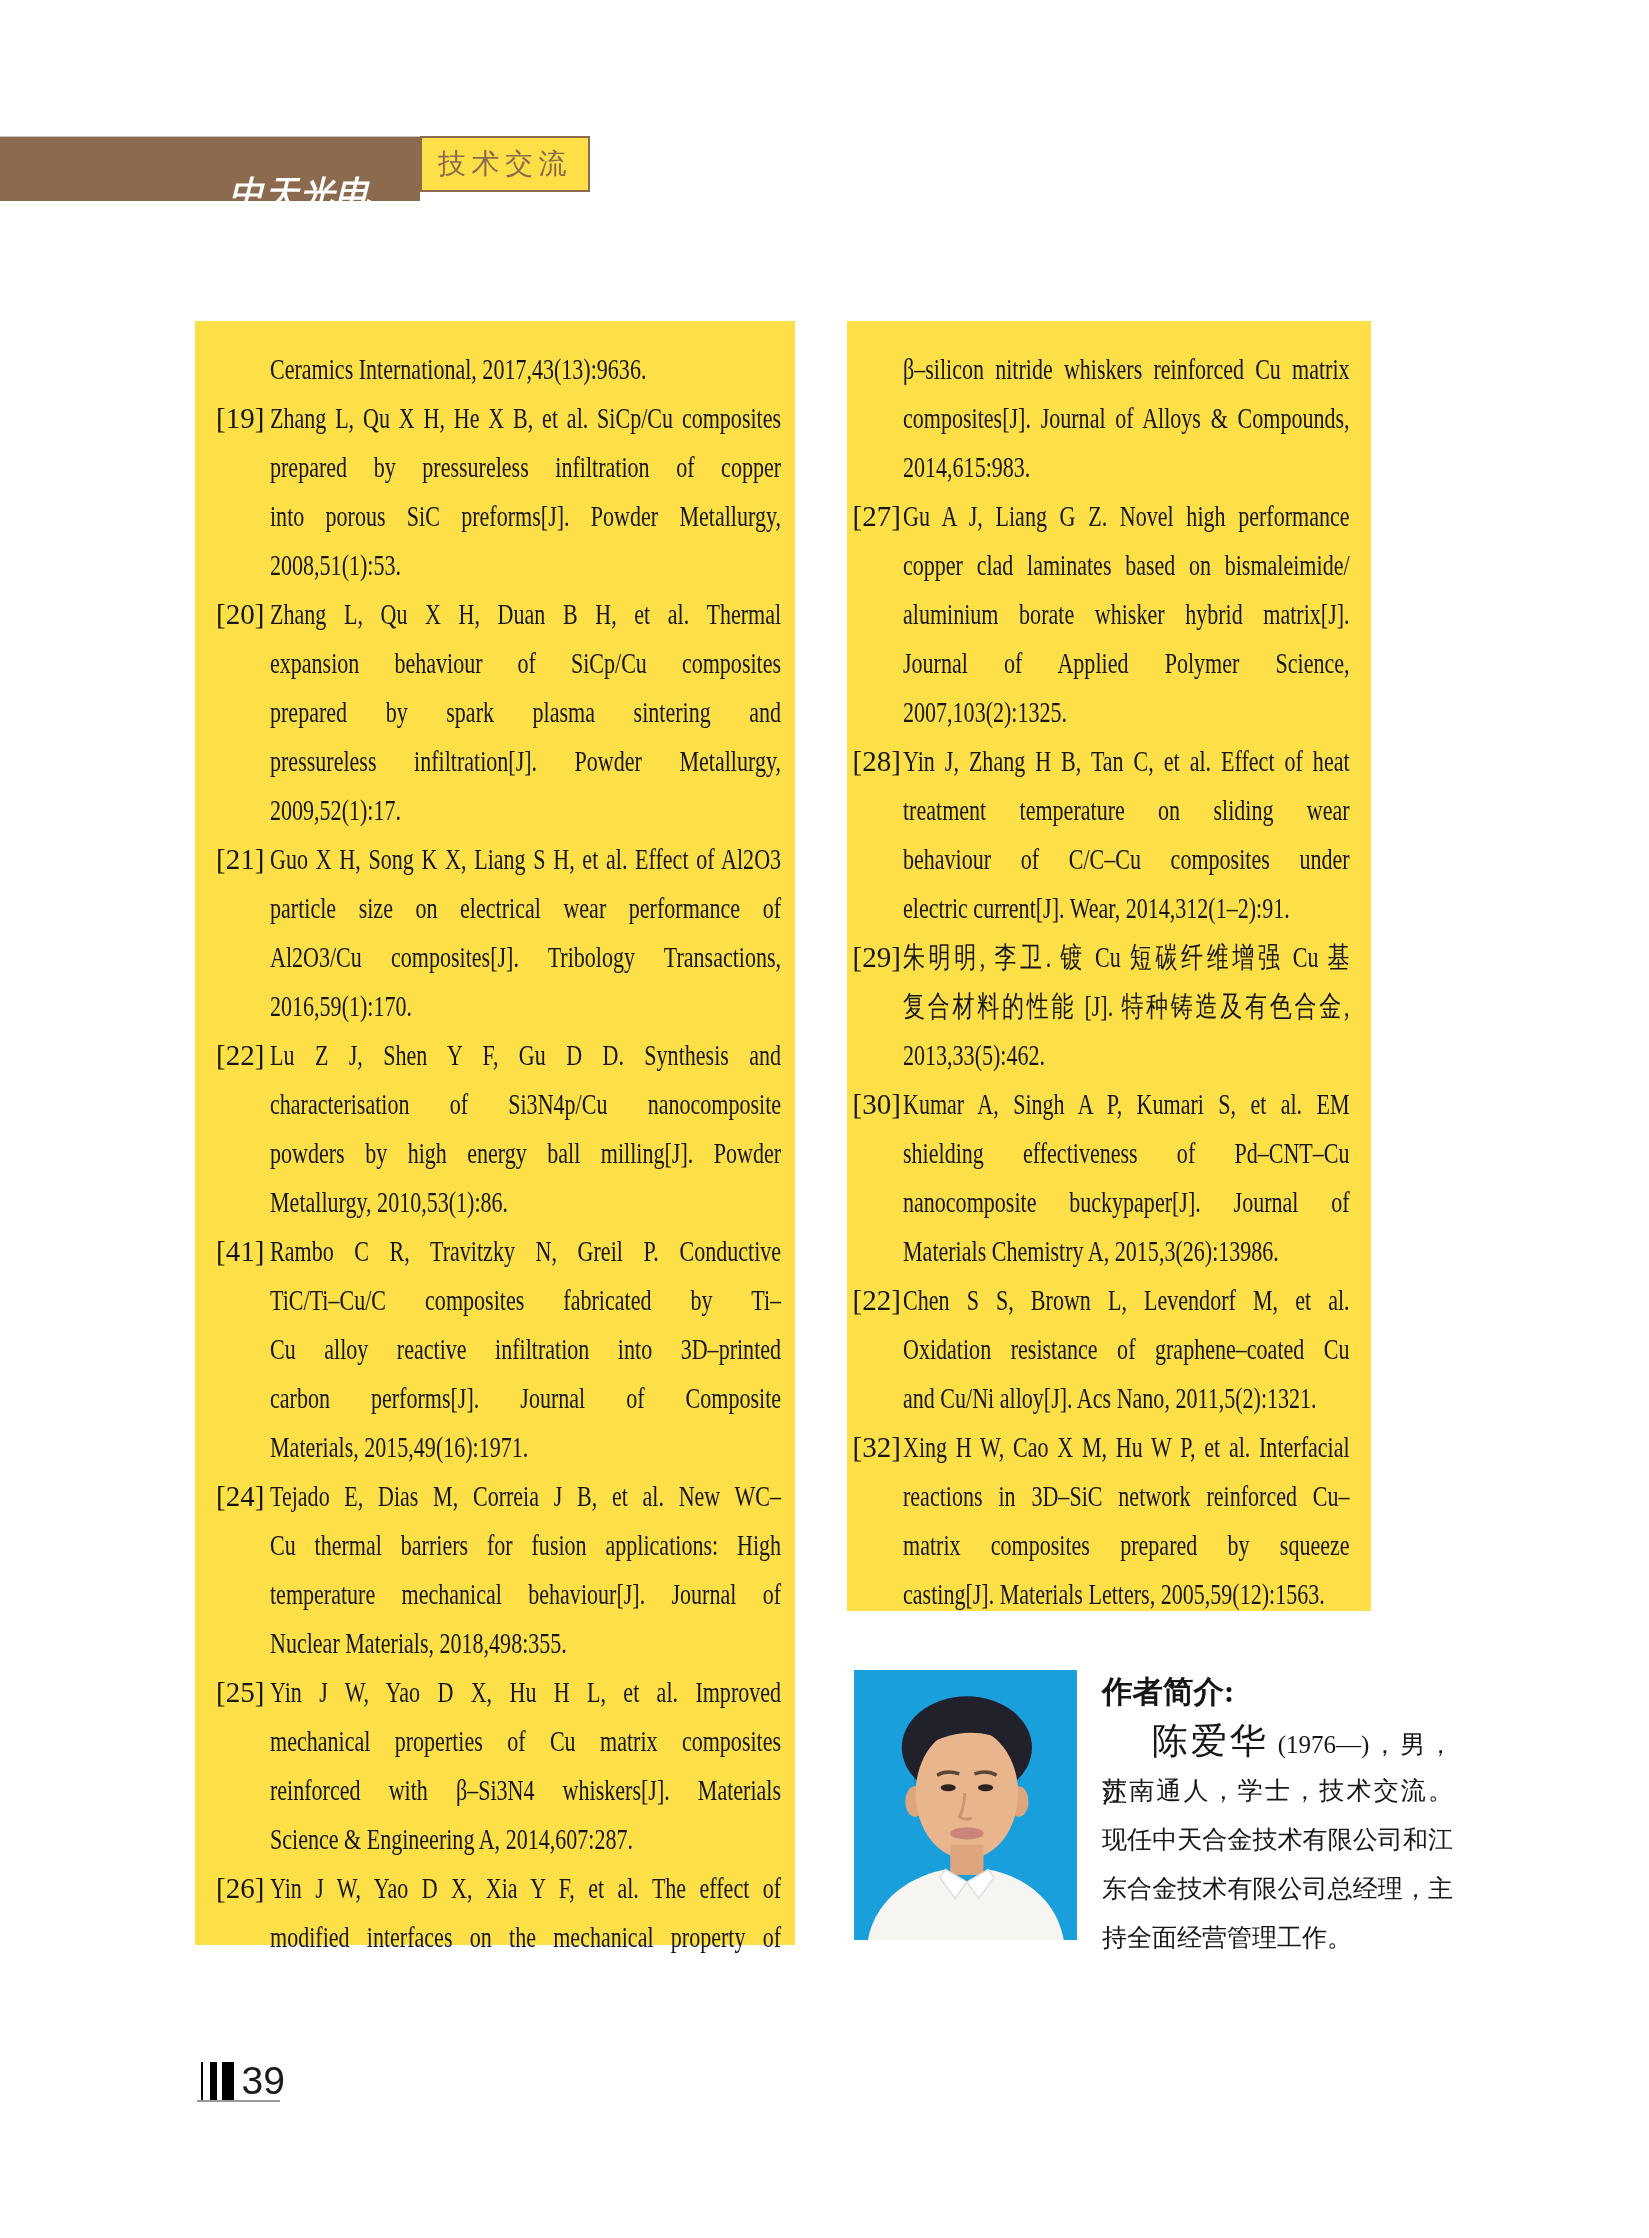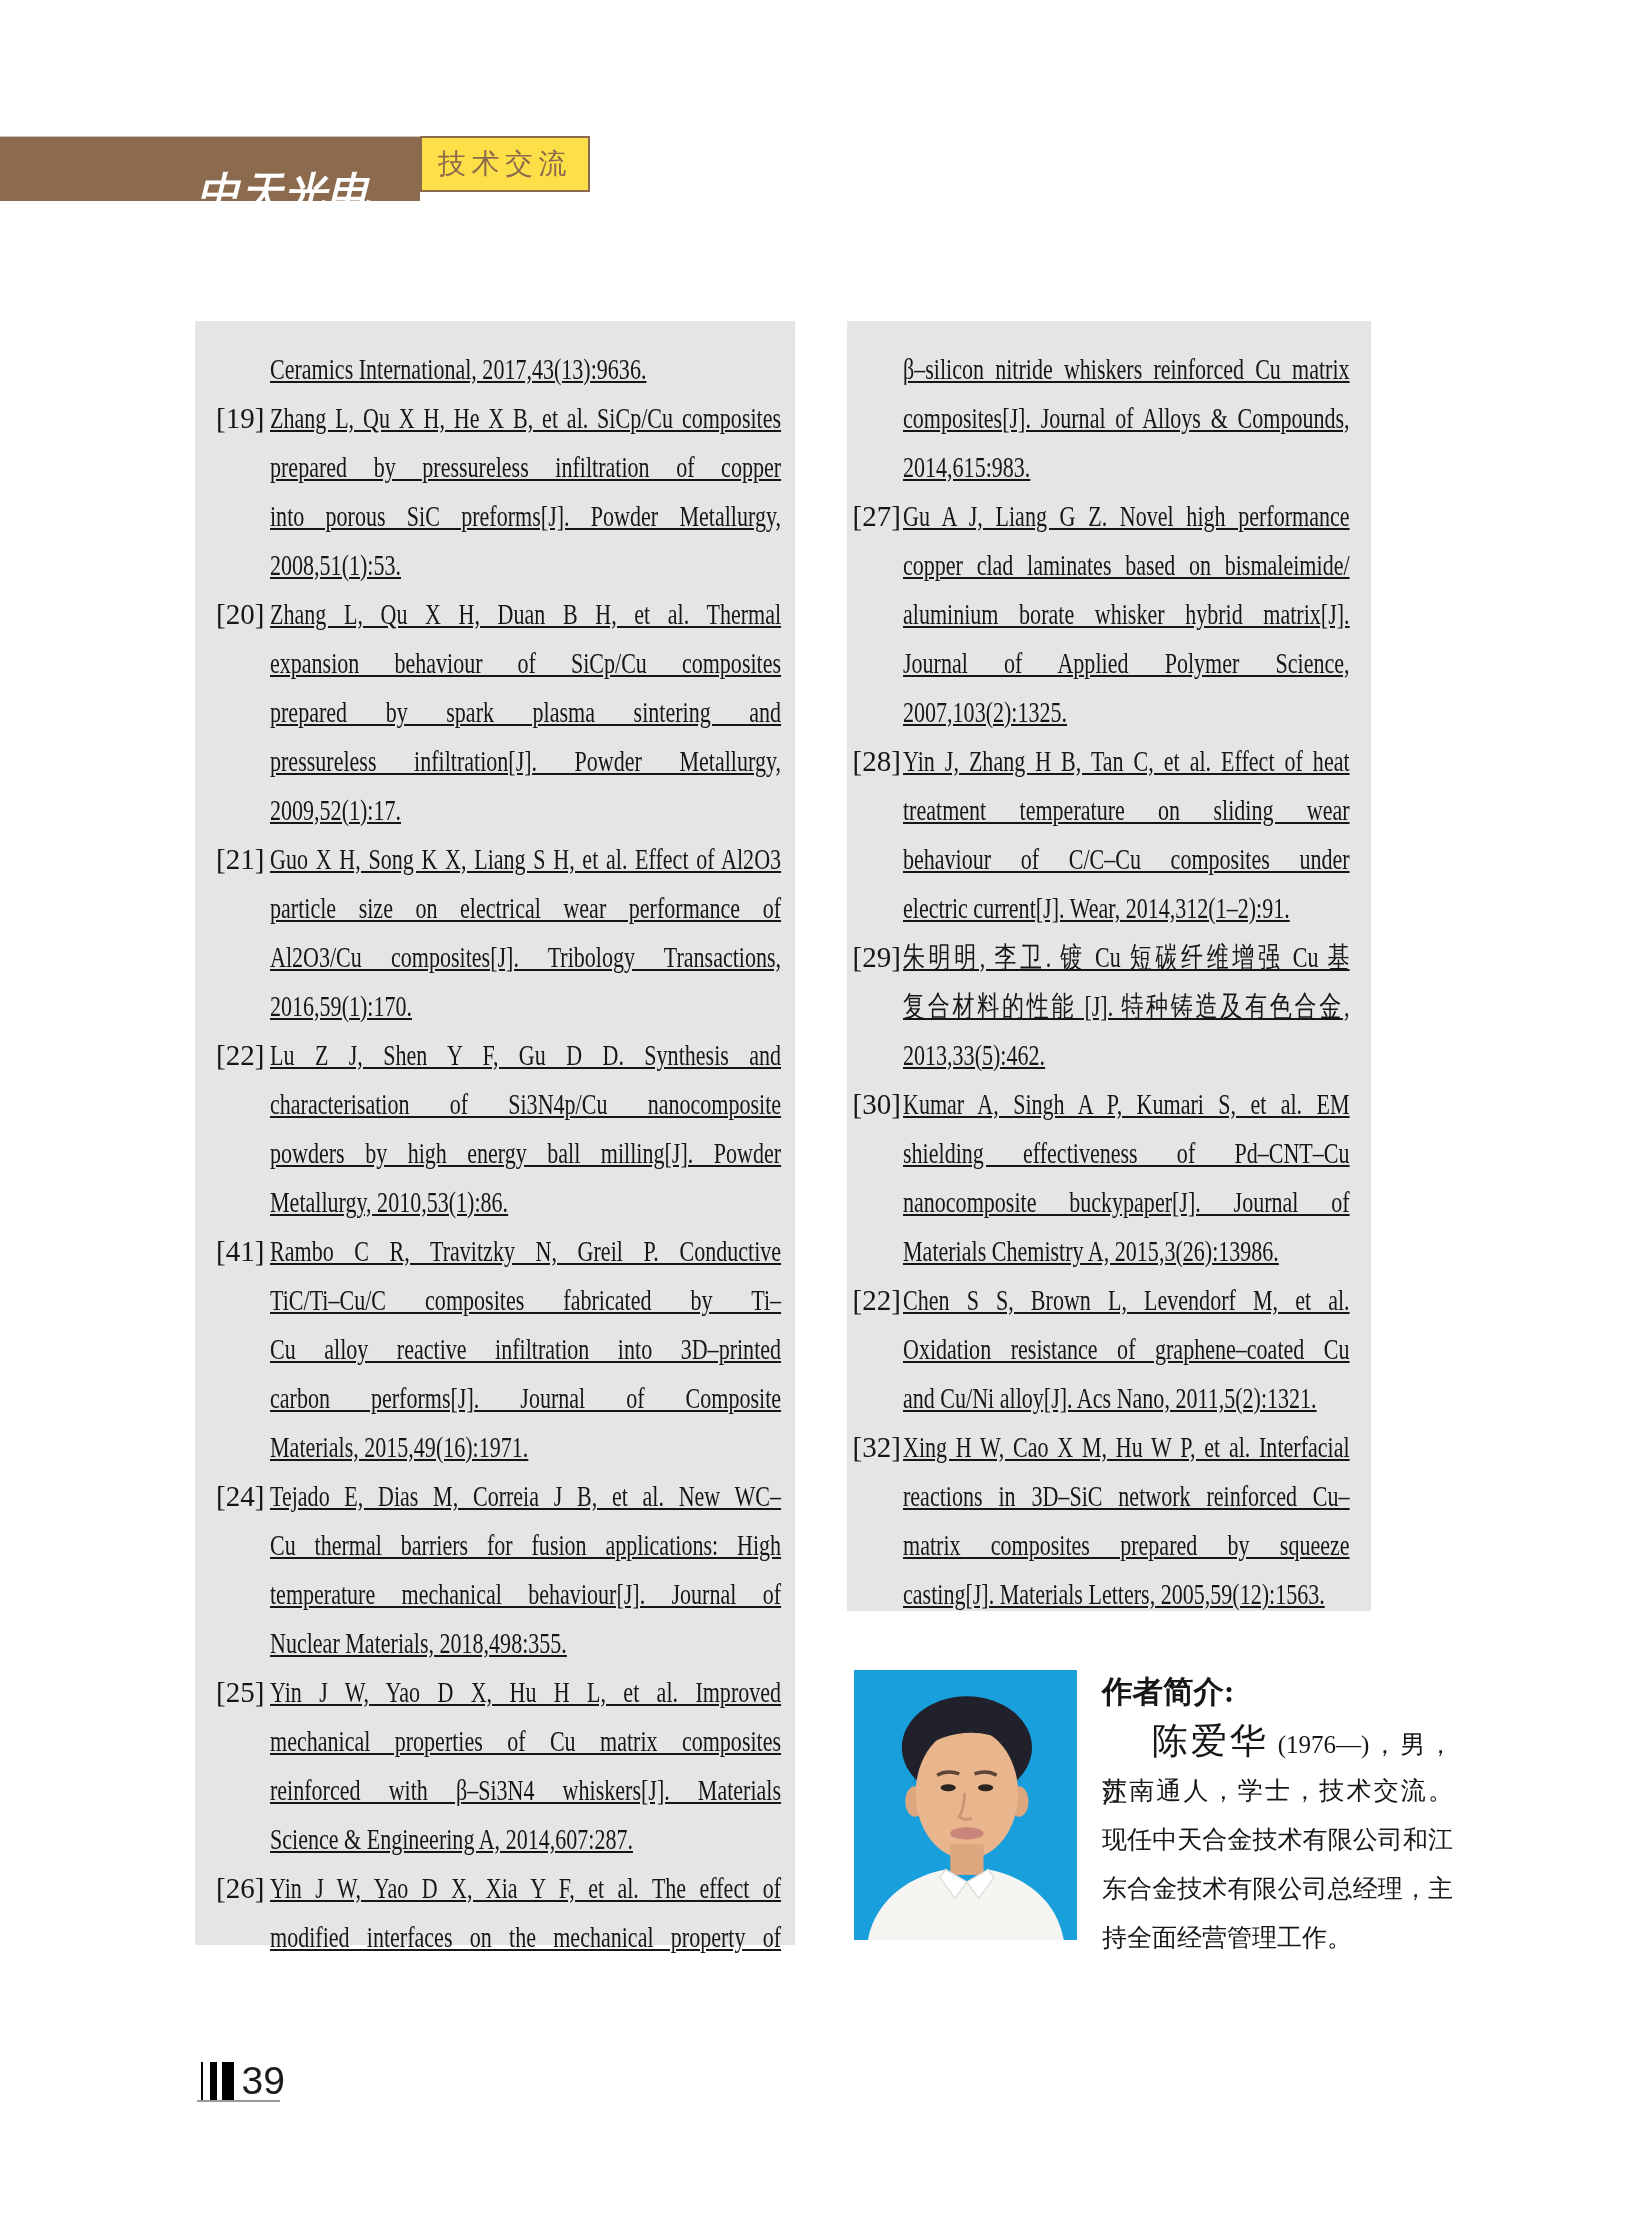--- a/index.html
+++ b/index.html
@@ -8,32 +8,32 @@
     font-family:"Liberation Serif", serif; color:#161616; overflow:hidden;
   }
   
   .brand-bar{
     position:absolute; left:0; top:136px; width:420px; height:64px;
     background:#8c6a4e; border-top:1.4px solid #cfc4ba;
     display:flex; align-items:center; justify-content:flex-end;
   }
   .brand-logo{
     color:#ffffff; font-family:"DejaVu Serif", serif; font-weight:bold; font-style:italic;
-    font-size:42px; letter-spacing:1.4px; padding-right:49px; line-height:64px;margin-top:47px;
+    font-size:34px; letter-spacing:1.4px; padding-right:49px; line-height:64px;margin-top:47px;
   }
   .section-box{
     position:absolute; left:420px; top:136px; width:170px; height:56px;
     background:#fde047; border:2.1px solid #8c6a4e; box-sizing:border-box;
     display:flex; align-items:center; justify-content:center;
   }
   .section-label{
     color:#8c6a4e; font-size:28px; letter-spacing:5.5px; font-family:"Liberation Serif", serif;
   }
   
-  .refs-col{ position:absolute; background:#e5e5e5;text-decoration:underline; }
+  .refs-col{ position:absolute; background:#fde047; }
   #col1{ left:195px; top:321px; width:600px; height:1624px; }
   #col2{ left:847px; top:321px; width:524px; height:1290px; }
   .refs-inner{ box-sizing:border-box; width:100%; height:100%; }
   #col1 .refs-inner{ padding:23.6px 14px 0 21px; }
   #col2 .refs-inner{ padding:23.6px 22px 0 5.5px; }
   .ref{ position:relative; }
   #col1 .ref{ padding-left:54px; }
   #col2 .ref{ padding-left:50px; }
   .ref-label{
     position:absolute; left:0; top:0; font-size:29px; line-height:49px;

